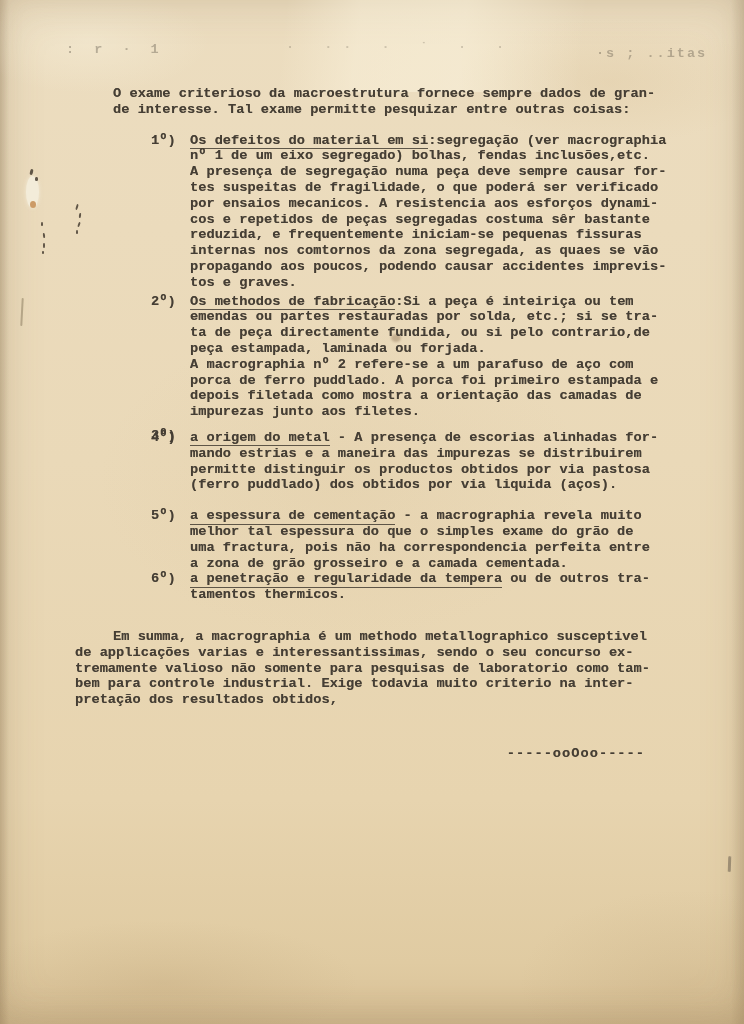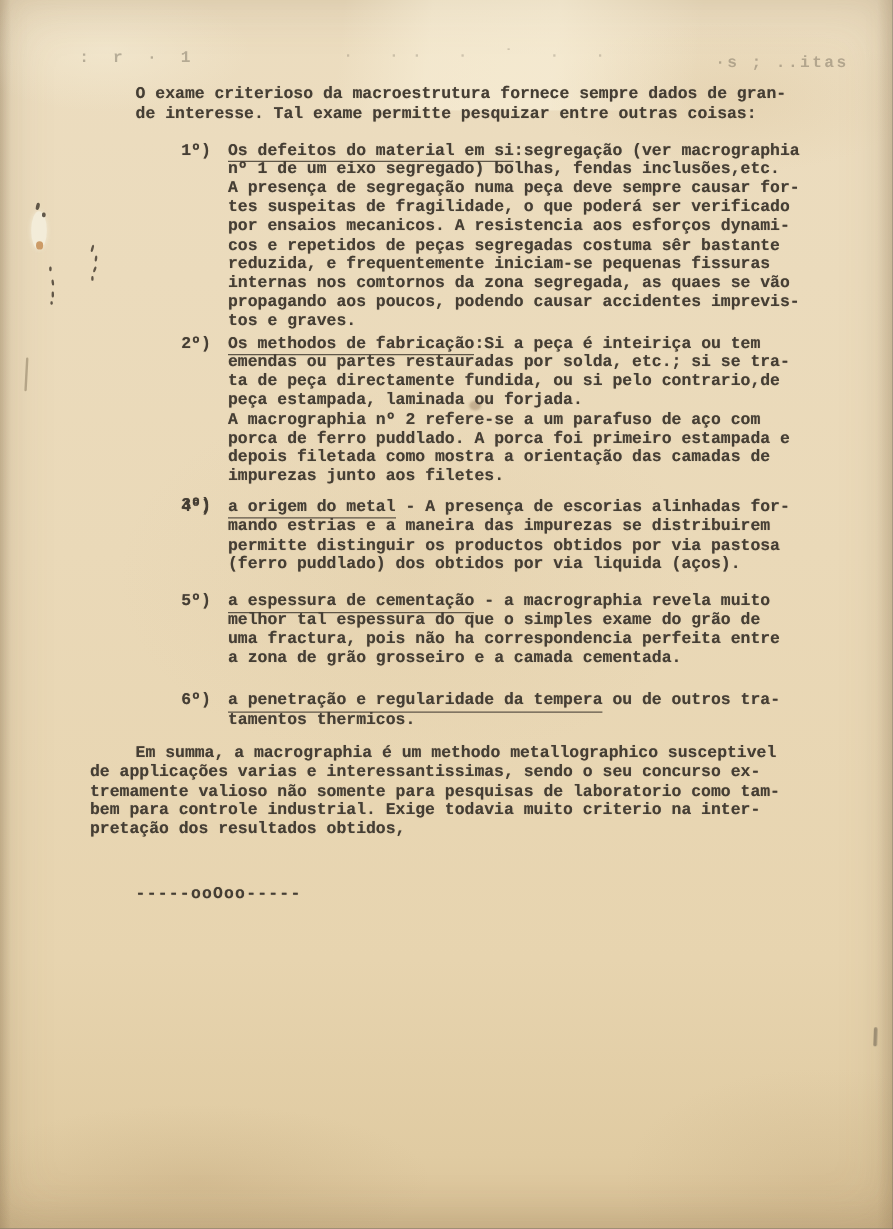--- a/index.html
+++ b/index.html
@@ -37,21 +37,21 @@
     text-shadow:0 0 0.6px rgba(64,57,47,.55);
     z-index:2;
   }
   p{margin:0;}
   .para{white-space:pre-line;}
   .item{position:relative;padding-left:77px;}
   .num{position:absolute;left:38px;top:0;}
   .itext{margin:0;white-space:pre-line;}
   .u{border-bottom:1px solid rgba(69,62,52,.85);padding-bottom:0.5px;}
   .closing{white-space:pre-line;margin-left:-38px;text-indent:38px;}
-  .divider{text-align:left;margin-right:46px;letter-spacing:1px;}
+  .divider{text-align:right;margin-right:46px;letter-spacing:1px;}
 
   
   .faded{position:absolute;opacity:.34;filter:blur(.4px);font-size:13.5px;z-index:1;
     font-family:"Liberation Mono","DejaVu Sans Mono",monospace;color:#4a4338;}
   .f1{left:66px;top:42px;letter-spacing:6px;}
   .f2{left:286px;top:40px;letter-spacing:11px;opacity:.22;}
   .f3{left:596px;top:46px;letter-spacing:2px;}
 
   
   .blob{position:absolute;left:26px;top:176px;width:13px;height:32px;border-radius:50%;
@@ -96,21 +96,21 @@
   <div class="speck sp6"></div>
   <div class="speck sp7"></div>
   <div class="speck sp8"></div>
   <div class="speck sp9"></div>
   <div class="speck sp10"></div>
   <div class="scratch"></div>
   <div class="smudge"></div>
   <div class="edge-tick"></div>
 
   <div class="content">
-    <p class="para" style="margin-top:18px">O exame criterioso da macroestrutura fornece sempre dados de gran-
+    <p class="para" style="margin-top:32px">O exame criterioso da macroestrutura fornece sempre dados de gran-
 de interesse. Tal exame permitte pesquizar entre outras coisas:</p>
 
     <div class="item" style="margin-top:15px">
         <span class="num">1º)</span>
         <p class="itext"><span class="u">Os defeitos do material em si</span><span>:segregação (ver macrographia
 nº 1 de um eixo segregado) bolhas, fendas inclusões,etc.
 A presença de segregação numa peça deve sempre causar for-
 tes suspeitas de fragilidade, o que poderá ser verificado
 por ensaios mecanicos. A resistencia aos esforços dynami-
 cos e repetidos de peças segregadas costuma sêr bastante
@@ -145,29 +145,29 @@
       </div>
 
     <div class="item" style="margin-top:15px">
         <span class="num">5º)</span>
         <p class="itext"><span class="u">a espessura de cementação</span><span> - a macrographia revela muito
 melhor tal espessura do que o simples exame do grão de
 uma fractura, pois não ha correspondencia perfeita entre
 a zona de grão grosseiro e a camada cementada.</span></p>
       </div>
 
-    <div class="item" style="margin-top:20px">
+    <div class="item" style="margin-top:0">
         <span class="num">6º)</span>
         <p class="itext"><span class="u">a penetração e regularidade da tempera</span><span> ou de outros tra-
 tamentos thermicos.</span></p>
       </div>
 
 
 
-    <p class="closing" style="margin-top:12px">Em summa, a macrographia é um methodo metallographico susceptivel
+    <p class="closing" style="margin-top:26px">Em summa, a macrographia é um methodo metallographico susceptivel
 de applicações varias e interessantissimas, sendo o seu concurso ex-
 tremamente valioso não somente para pesquisas de laboratorio como tam-
 bem para controle industrial. Exige todavia muito criterio na inter-
 pretação dos resultados obtidos,</p>
 
     <p class="divider" style="margin-top:38px">-----ooOoo-----</p>
   </div>
 </div>
 
 </body></html>

